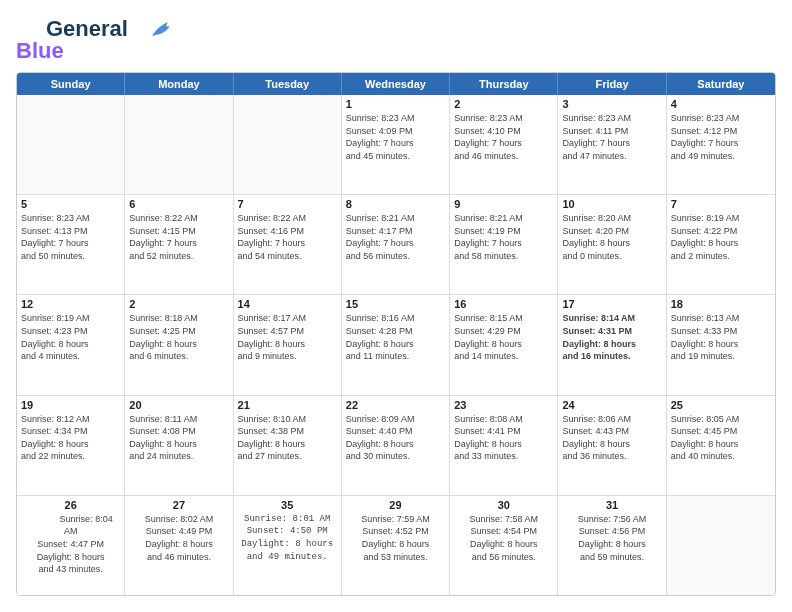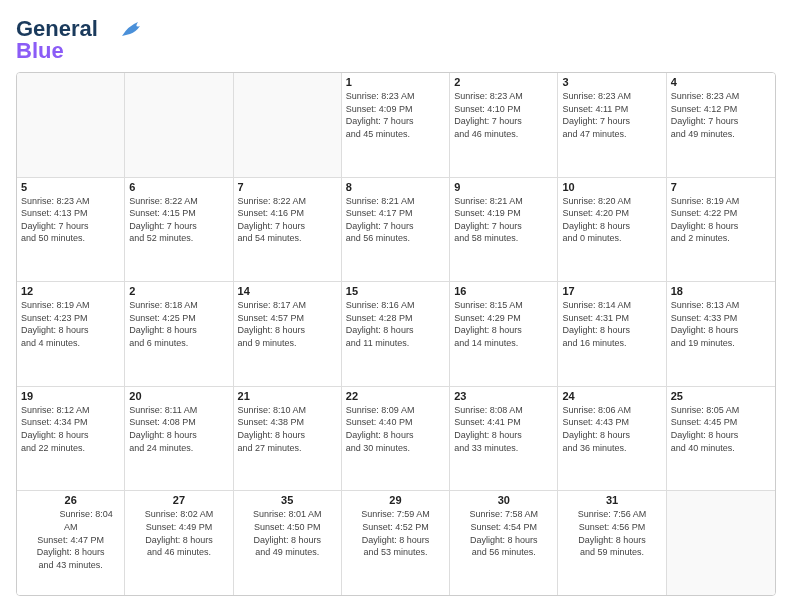--- a/index.html
+++ b/index.html
@@ -25,20 +25,21 @@
     }
     .logo {
       display: flex;
       flex-direction: column;
       align-items: flex-start;
     }
     .logo-row {
       display: flex;
       align-items: center;
       gap: 20px;
+      margin-left: 30px;
     }
     .title-block {
       text-align: right;
     }
     .month-title {
       font-size: 32px;
       font-weight: bold;
       color: #1a3a5c;
     }
     .subtitle {
@@ -116,20 +117,29 @@
       </div>
       <span style="font-size:22px; font-weight:bold; color:#8b5cf6; margin-top:-4px;">Blue</span>
     </div>
     <div class="title-block">
       <div class="month-title"></div>
       <div class="subtitle"></div>
     </div>
   </div>
 
   <div class="calendar">
+    <div class="cal-header-row">
+    <div class="cal-header-cell">Sunday</div>
+        <div class="cal-header-cell">Monday</div>
+        <div class="cal-header-cell">Tuesday</div>
+        <div class="cal-header-cell">Wednesday</div>
+        <div class="cal-header-cell">Thursday</div>
+        <div class="cal-header-cell">Friday</div>
+        <div class="cal-header-cell">Saturday</div>
+      </div>
     <div class="cal-body">
     <div class="cal-week">
           <div class="cal-cell empty"></div>
           <div class="cal-cell empty"></div>
           <div class="cal-cell empty"></div>
           <div class="cal-cell"><span class="day-num">1</span><span class="cell-text" style="white-space: pre-line;">Sunrise: 8:23 AM
 Sunset: 4:09 PM
 Daylight: 7 hours
 and 45 minutes.</span></div>
           <div class="cal-cell"><span class="day-num">2</span><span class="cell-text" style="white-space: pre-line;">Sunrise: 8:23 AM
@@ -189,21 +199,21 @@
 Daylight: 8 hours
 and 9 minutes.</span></div>
           <div class="cal-cell"><span class="day-num">15</span><span class="cell-text" style="white-space: pre-line;">Sunrise: 8:16 AM
 Sunset: 4:28 PM
 Daylight: 8 hours
 and 11 minutes.</span></div>
           <div class="cal-cell"><span class="day-num">16</span><span class="cell-text" style="white-space: pre-line;">Sunrise: 8:15 AM
 Sunset: 4:29 PM
 Daylight: 8 hours
 and 14 minutes.</span></div>
-          <div class="cal-cell"><span class="day-num">17</span><span class="cell-text" style="white-space: pre-line;">Sunrise: 8:14 AM
+          <div class="cal-cell"><span class="day-num">17</span><span class="cell-text" style="white-space: pre-line; font-weight: bold;">Sunrise: 8:14 AM
 Sunset: 4:31 PM
 Daylight: 8 hours
 and 16 minutes.</span></div>
           <div class="cal-cell"><span class="day-num">18</span><span class="cell-text" style="white-space: pre-line;">Sunrise: 8:13 AM
 Sunset: 4:33 PM
 Daylight: 8 hours
 and 19 minutes.</span></div>
         </div>
         <div class="cal-week">
           <div class="cal-cell"><span class="day-num">19</span><span class="cell-text" style="white-space: pre-line;">Sunrise: 8:12 AM
@@ -237,21 +247,21 @@
         </div>
         <div class="cal-week">
           <div class="cal-cell"><span class="day-num">26</span><span class="cell-text" style="white-space: pre-line; margin-left: 31px;">Sunrise: 8:04 AM
 Sunset: 4:47 PM
 Daylight: 8 hours
 and 43 minutes.</span></div>
           <div class="cal-cell"><span class="day-num">27</span><span class="cell-text" style="white-space: pre-line;">Sunrise: 8:02 AM
 Sunset: 4:49 PM
 Daylight: 8 hours
 and 46 minutes.</span></div>
-          <div class="cal-cell"><span class="day-num">35</span><span class="cell-text" style="white-space: pre-line;">Sunrise: 8:01 AM
+          <div class="cal-cell"><span class="day-num">35</span><span class="cell-text" style="white-space: pre-line; font-family: Liberation Mono, monospace;">Sunrise: 8:01 AM
 Sunset: 4:50 PM
 Daylight: 8 hours
 and 49 minutes.</span></div>
           <div class="cal-cell"><span class="day-num">29</span><span class="cell-text" style="white-space: pre-line;">Sunrise: 7:59 AM
 Sunset: 4:52 PM
 Daylight: 8 hours
 and 53 minutes.</span></div>
           <div class="cal-cell"><span class="day-num">30</span><span class="cell-text" style="white-space: pre-line;">Sunrise: 7:58 AM
 Sunset: 4:54 PM
 Daylight: 8 hours

